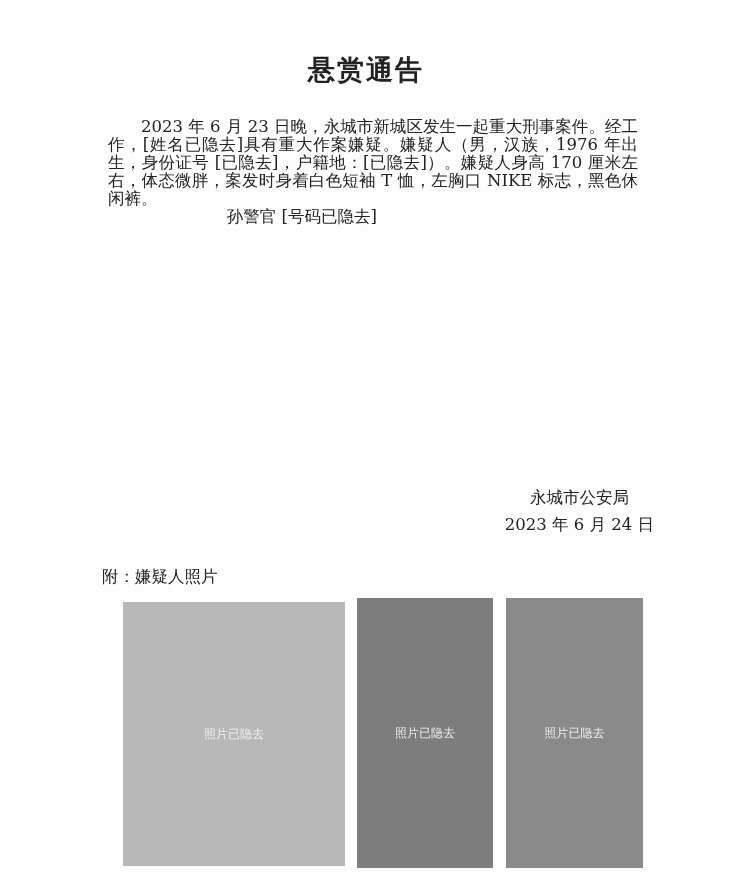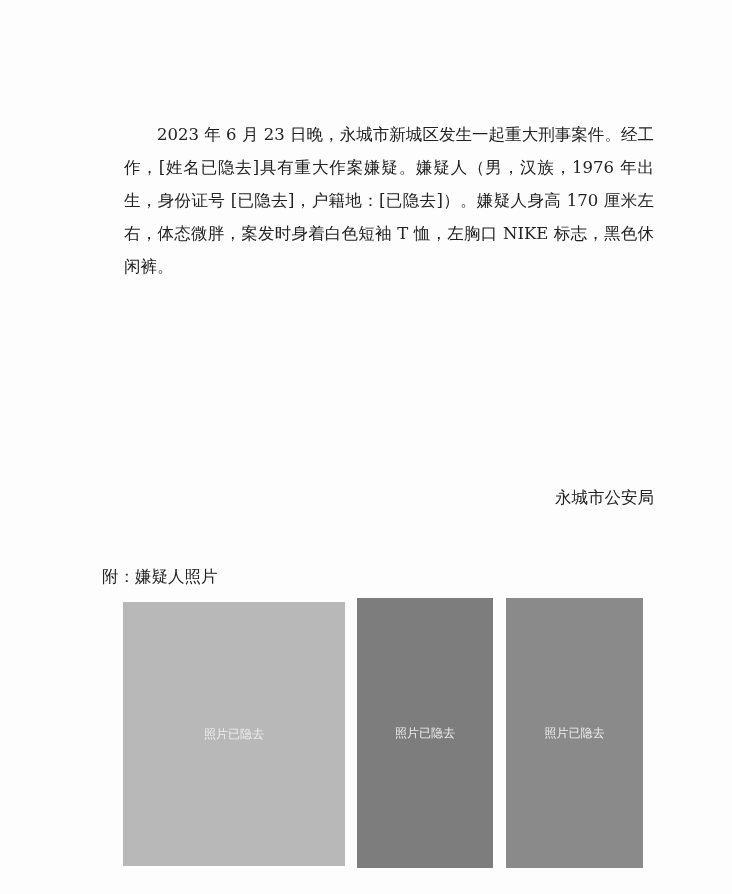--- a/index.html
+++ b/index.html
@@ -1,42 +1,48 @@
 <!DOCTYPE html>
 <html><head>
   <meta charset="utf-8">
   <style>
     html, body { margin: 0; padding: 0; background: #ffffff; }
     body { width: 732px; height: 894px; overflow: hidden; font-family: "DejaVu Serif", serif; color: #222; }
     .page { position: relative; width: 732px; height: 894px; background: #fdfdfd; }
     .title { position: absolute; top: 52px; left: 0; width: 732px; text-align: center; font-size: 27px; font-weight: bold; letter-spacing: 2px; font-family: "DejaVu Sans", sans-serif; }
-    .body { position: absolute; top: 118px; left: 108px; width: 530px; font-size: 16.5px; line-height: 33px; text-align: justify; margin-left: 16px; }
+    .body { position: absolute; top: 118px; left: 108px; width: 530px; font-size: 16.5px; line-height: 18px; text-align: justify; }
     .body p { margin: 0; text-indent: 2em; }
     .contact { margin-left: 2em; }
     .contact .row2 { padding-left: 5.2em; }
     .sign { position: absolute; top: 484px; right: 78px; text-align: center; font-size: 16.5px; line-height: 27px; }
     .attach { position: absolute; top: 566px; left: 102px; font-size: 16.5px; text-align: right; }
     .photo { position: absolute; background: #9a9a9a; display: flex; align-items: center; justify-content: center; color: #eee; font-family: Liberation Serif, serif; font-size: 12px; }
     .p1 { left: 123px; top: 602px; width: 222px; height: 264px; background: #b8b8b8; }
     .p2 { left: 357px; top: 598px; width: 136px; height: 270px; background: #7d7d7d; }
     .p3 { left: 506px; top: 598px; width: 137px; height: 270px; background: #8a8a8a; }
   </style>
 </head>
 <body>
 
 <div class="page">
+  <div class="title">悬赏通告</div>
 
   <div class="body">
     <p>2023 年 6 月 23 日晚，永城市新城区发生一起重大刑事案件。经工作，[姓名已隐去]具有重大作案嫌疑。嫌疑人（男，汉族，1976 年出生，身份证号 [已隐去]，户籍地：[已隐去]）。嫌疑人身高 170 厘米左右，体态微胖，案发时身着白色短袖 T 恤，左胸口 NIKE 标志，黑色休闲裤。</p>
     <div class="contact">
+      <div class="row2">
+        <span>孙警官</span>
+        <span>[号码已隐去]</span>
+      </div>
     </div>
   </div>
 
   <div class="sign">
     <div>永城市公安局</div>
+    <div>2023 年 6 月 24 日</div>
   </div>
 
   <div class="attach">附：嫌疑人照片</div>
 
   <div class="photo p1">
       <span>照片已隐去</span>
     </div>
   <div class="photo p2">
       <span>照片已隐去</span>
     </div>

